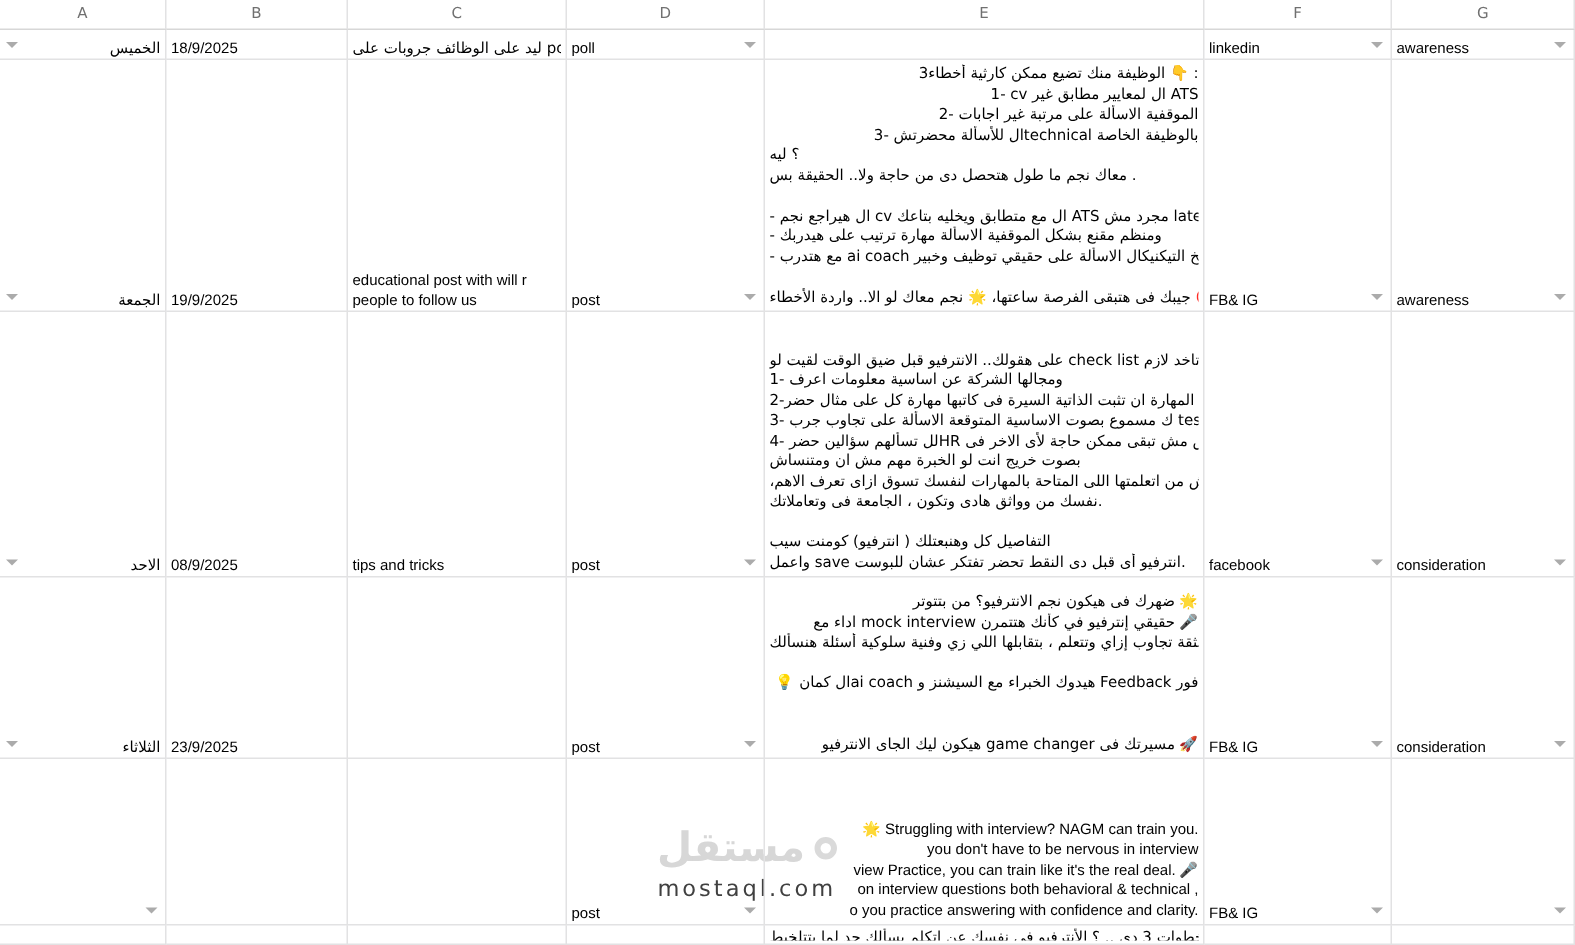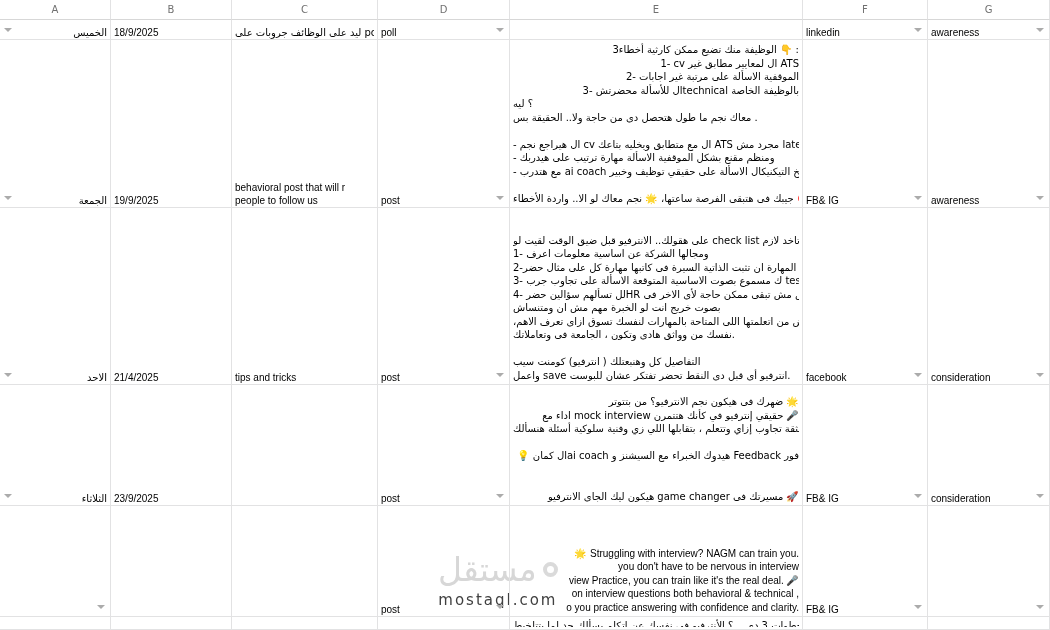--- a/index.html
+++ b/index.html
@@ -5,21 +5,21 @@
   * { margin:0; padding:0; box-sizing:border-box; }
   html,body { width:1050px; height:630px; overflow:hidden; background:#fff;
               font-family:"DejaVu Sans", sans-serif; }
   #stage { position:relative; width:1050px; height:630px; background:#fff; overflow:hidden; }
 
   
   #watermark { position:absolute; left:438px; top:550px; z-index:1; color:#d7d7d7;
                text-align:center; user-select:none; }
   #watermark .wm-row { display:flex; align-items:center; gap:6px; justify-content:center; }
   #watermark .wm-ring { width:15px; height:15px; border:4px solid #dadada; border-radius:50%; }
-  #watermark .wm-logo { font-size:33px; font-weight:normal; letter-spacing:1px; }
+  #watermark .wm-logo { font-size:27px; font-weight:bold; letter-spacing:1px; }
   #watermark .wm-site { font-size:15px; letter-spacing:2px; color:#404040; margin-top:2px; }
 
   
   #sheet { position:relative; z-index:2; display:grid; width:1050px; height:630px;
            grid-template-columns:111px 121px 146px 132px 293px 125px 122px;
            grid-template-rows:20px 20px 168px 177px 121px 111px 13px; }
   .cell { position:relative; border-right:1px solid #e2e2e3; border-bottom:1px solid #e2e2e3;
           background:transparent; overflow:hidden; font-size:10px; color:#000;
           display:flex; flex-direction:column; justify-content:flex-end;
           padding:0 3px 0 3px; line-height:12px; }
@@ -94,21 +94,21 @@
     </div>
 
     <div class="cell day">
       <span class="dd dd-left"></span>
       <span>الجمعة</span>
     </div>
     <div class="cell latin">
         <span>19/9/2025</span>
       </div>
     <div class="cell desc-lines latin">
-        <div class="line">behavioral post that will r</div>
+        <div class="line">educational post with will r</div>
         <div class="line">people to follow us</div>
       </div>
     <div class="cell latin">
       <span class="dd dd-right"></span>
       <span>post</span>
     </div>
     <div class="cell postcell">
         <div class="line al-r">3أخطاء‎ ‎كارثية‎ ‎ممكن‎ ‎تضيع‎ ‎منك‎ ‎الوظيفة‎ ‎👇‎ ‎:</div>
         <div class="line al-r">1-‎ ‎cv‎ ‎غير‎ ‎مطابق‎ ‎لمعايير‎ ‎ال‎ ‎ATS</div>
         <div class="line al-r">2-‎ ‎اجابات‎ ‎غير‎ ‎مرتبة‎ ‎على‎ ‎الاسألة‎ ‎الموقفية</div>
@@ -129,21 +129,21 @@
     <div class="cell latin">
       <span class="dd dd-right"></span>
       <span>awareness</span>
     </div>
 
     <div class="cell day">
       <span class="dd dd-left"></span>
       <span>الاحد</span>
     </div>
     <div class="cell latin">
-        <span>21/4/2025</span>
+        <span>08/9/2025</span>
       </div>
     <div class="cell desc-lines latin">
         <div class="line">tips and tricks</div>
       </div>
     <div class="cell latin">
       <span class="dd dd-right"></span>
       <span>post</span>
     </div>
     <div class="cell postcell al-l">
         <div class="line">لو‎ ‎لقيت‎ ‎الوقت‎ ‎ضيق‎ ‎قبل‎ ‎الانترفيو‎ ‎..هقولك‎ ‎على‎ ‎check‎ ‎list‎ ‎لازم‎ ‎تاخد‎ ‎ب</div>

